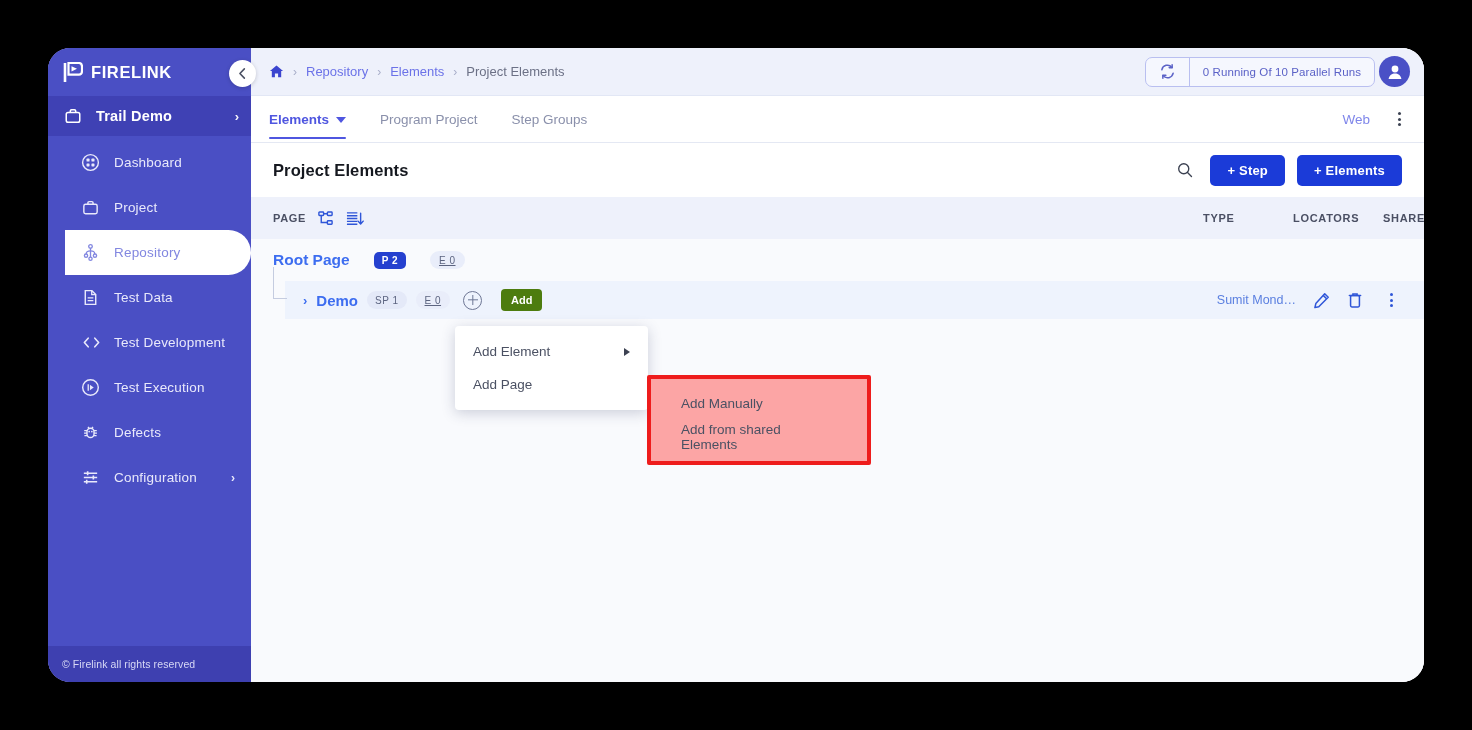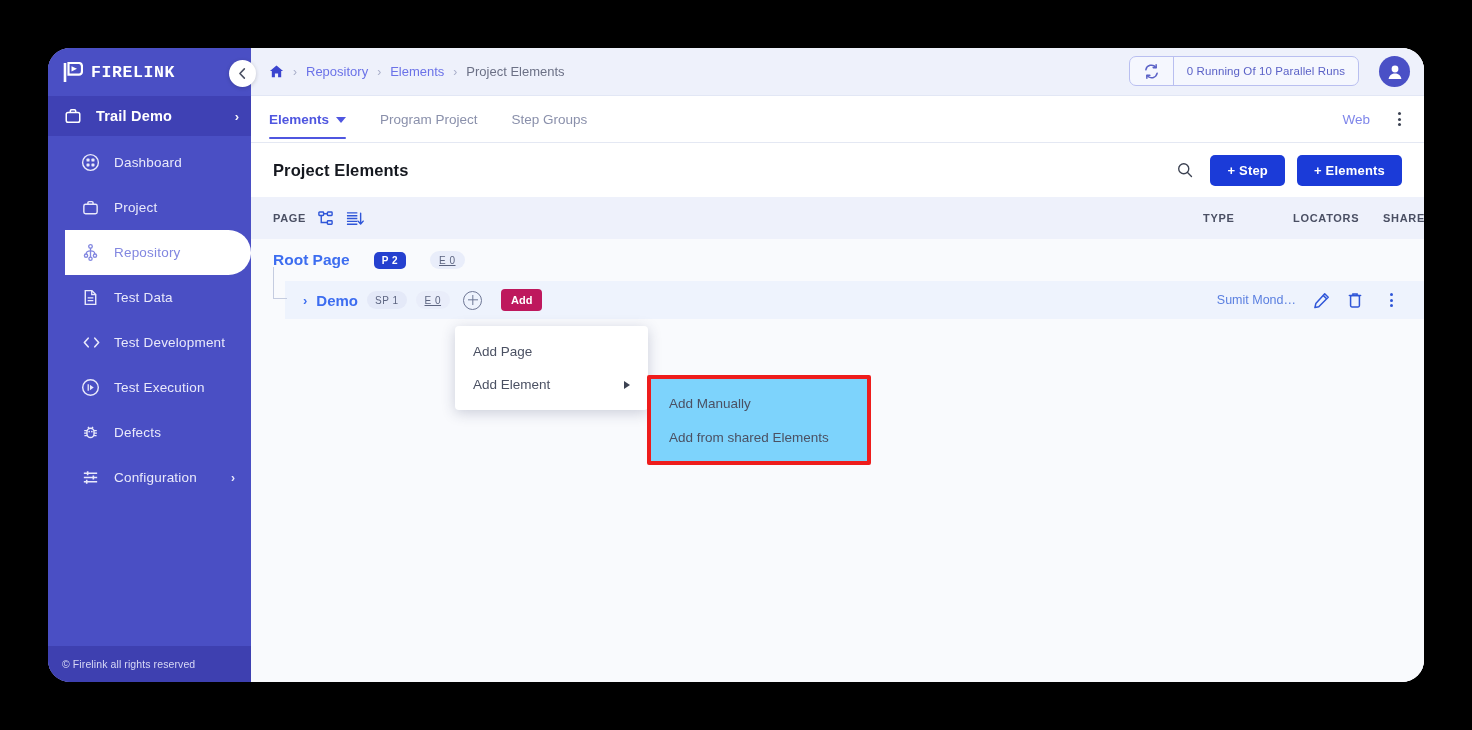--- a/index.html
+++ b/index.html
@@ -36,21 +36,20 @@
   .brand-logo {
     width: 22px; height: 22px;
     margin-right: 7px;
     display: flex; align-items: center; justify-content: center;
   }
   .brand-name {
     color: #ffffff;
     font-size: 16.5px;
     font-weight: bold;
     letter-spacing: 0.6px;
-    font-family: Liberation Mono, monospace;
   }
   .project-row {
     height: 40px;
     background: #3f41b4;
     display: flex; align-items: center;
     padding: 0 12px 0 16px;
     color: #fff;
     cursor: pointer;
   }
   .project-row .p-icon { width: 22px; display:flex; align-items:center; }
@@ -106,21 +105,21 @@
     height: 48px;
     background: #eef1fb;
     display: flex; align-items: center;
     padding: 0 14px 0 18px;
     border-bottom: 1px solid #e2e7f5;
   }
   .crumbs { display: flex; align-items: center; gap: 9px; font-size: 13px; }
   .crumb-link { color: #6b72e8; cursor: pointer; }
   .crumb-sep { color: #a8aec9; font-size: 12px; }
   .crumb-current { color: #6c7186; }
-  .top-right { margin-left: auto; display: flex; gap: 20px; }
+  .top-right { margin-left: auto; display: flex; align-items: center; gap: 4px; }
   .runs-pill {
     display: flex; align-items: center;
     border: 1px solid #b9bff0;
     border-radius: 7px;
     height: 30px;
     overflow: hidden;
     background: #f5f7fe;
   }
   .runs-refresh {
     width: 44px; height: 100%;
@@ -267,21 +266,21 @@
     width: 19px; height: 19px; border-radius: 50%;
     border: 1.4px solid #6e7795;
     position: relative; cursor: pointer; margin-left: 4px;
   }
   .plus-circle::before, .plus-circle::after {
     content:""; position: absolute; background: #6e7795;
   }
   .plus-circle::before { left: 3.5px; right: 3.5px; top: 50%; height: 1.4px; transform: translateY(-50%); }
   .plus-circle::after { top: 3.5px; bottom: 3.5px; left: 50%; width: 1.4px; transform: translateX(-50%); }
   .tooltip-add {
-    background: #be185d; color: #fff;
+    background: #4d7c0f; color: #fff;
     font-size: 11px; font-weight: bold;
     border-radius: 4px;
     padding: 5px 10px;
     margin-left: 10px;
   }
   .child-right {
     margin-left: auto; display: flex; align-items: center; gap: 17px; padding-right: 22px;
   }
   .modified-by { color: #5a7fe0; font-size: 12.5px; }
   .ic-btn { cursor: pointer; display: flex; align-items: center; justify-content: center; }
@@ -313,23 +312,23 @@
   }
   .menu-sub-wrap {
     position: absolute;
     left: 396px; top: 136px;
     border: 4px solid #ee1c1c;
     border-radius: 2px;
     z-index: 50;
     background: #fff;
   }
   .menu-sub {
-    background: #7dd3fc;
+    background: #fca5a5;
     width: 216px;
-    padding: 7px 0;
+    padding: 7px 12px;
   }
   .menu-sub .menu-item { height: 34px; }
 </style>
 </head>
 <body>
 
 <div class="app-window">
 
   <div class="sidebar">
     <div class="brand">
@@ -586,25 +585,25 @@
           <span class="kebab">
               <i style="background:#2f56d8"></i>
               <i style="background:#2f56d8"></i>
               <i style="background:#2f56d8"></i>
             </span>
         </span>
       </div>
 
       <div class="ctx-menu menu-main">
         <div class="menu-item">
-          <span>Add Page</span>
+          <span>Add Element</span>
+          <span class="submenu-arrow"></span>
         </div>
         <div class="menu-item">
-          <span>Add Element</span>
-          <span class="submenu-arrow"></span>
+          <span>Add Page</span>
         </div>
       </div>
 
       <div class="menu-sub-wrap">
         <div class="menu-sub">
           <div class="menu-item">
             <span>Add Manually</span>
           </div>
           <div class="menu-item">
             <span>Add from shared Elements</span>

